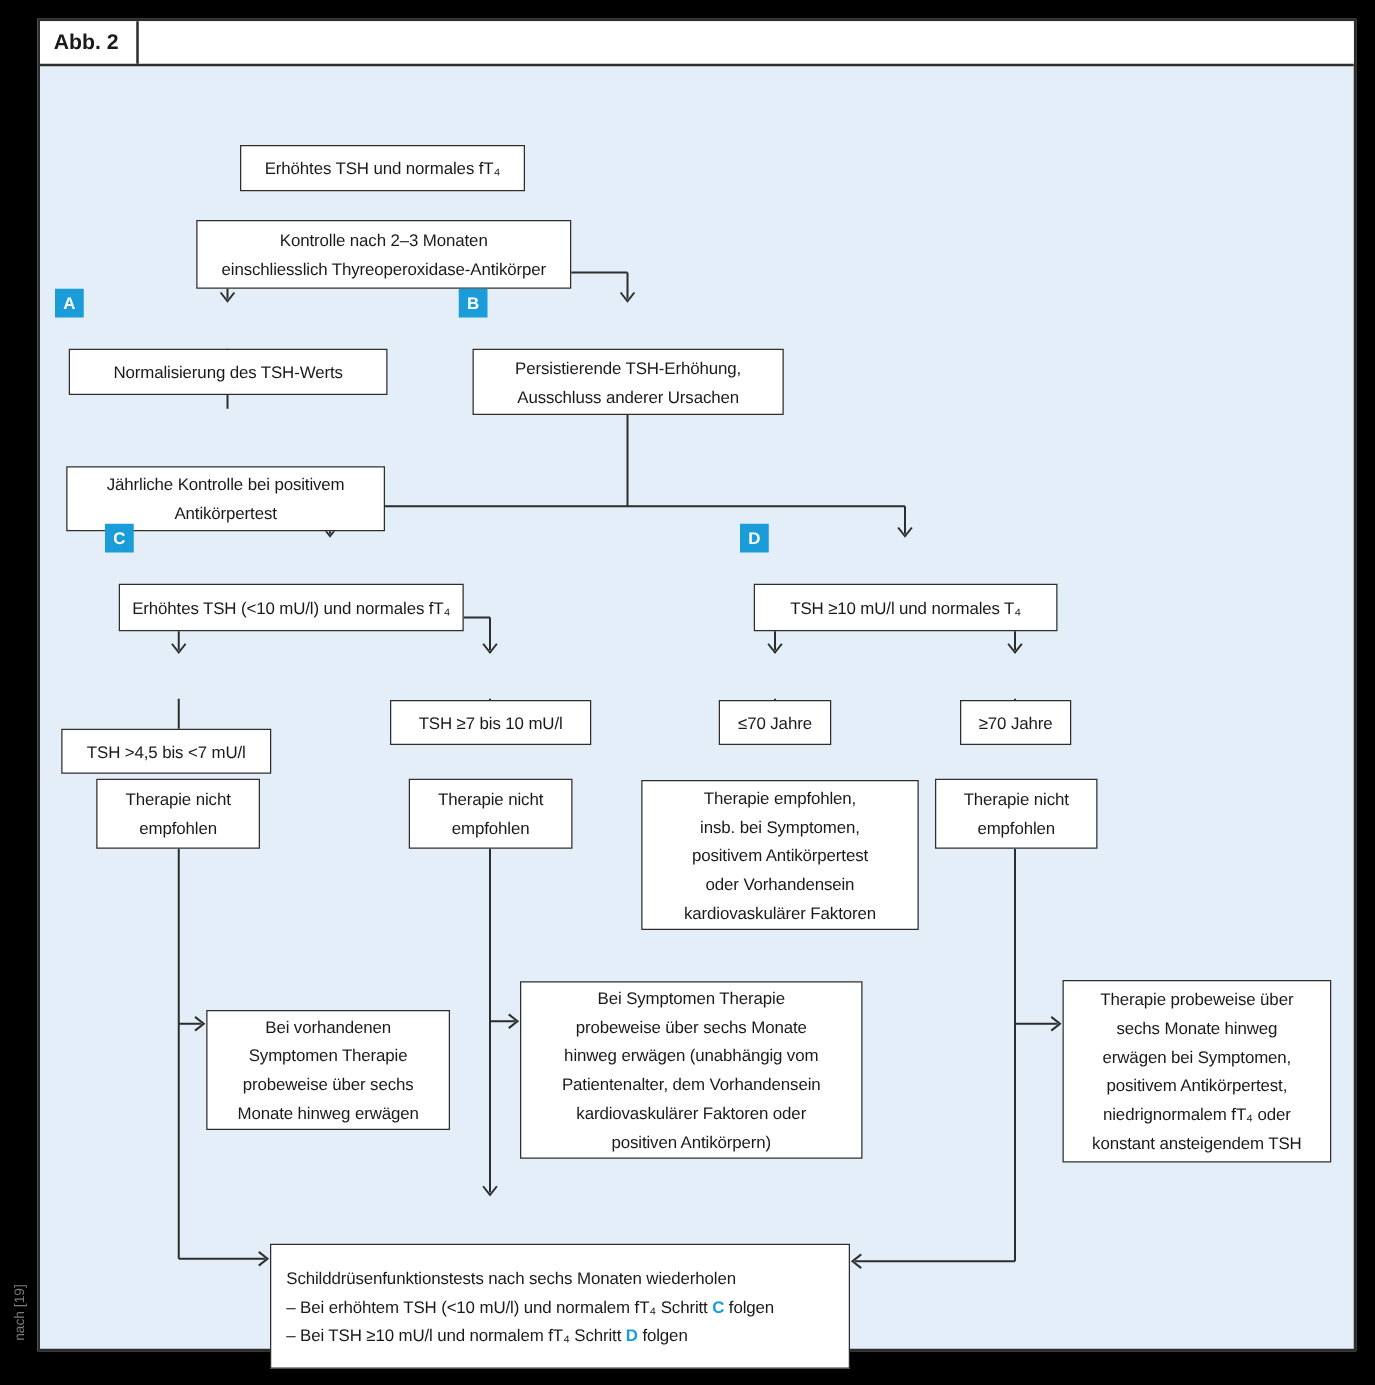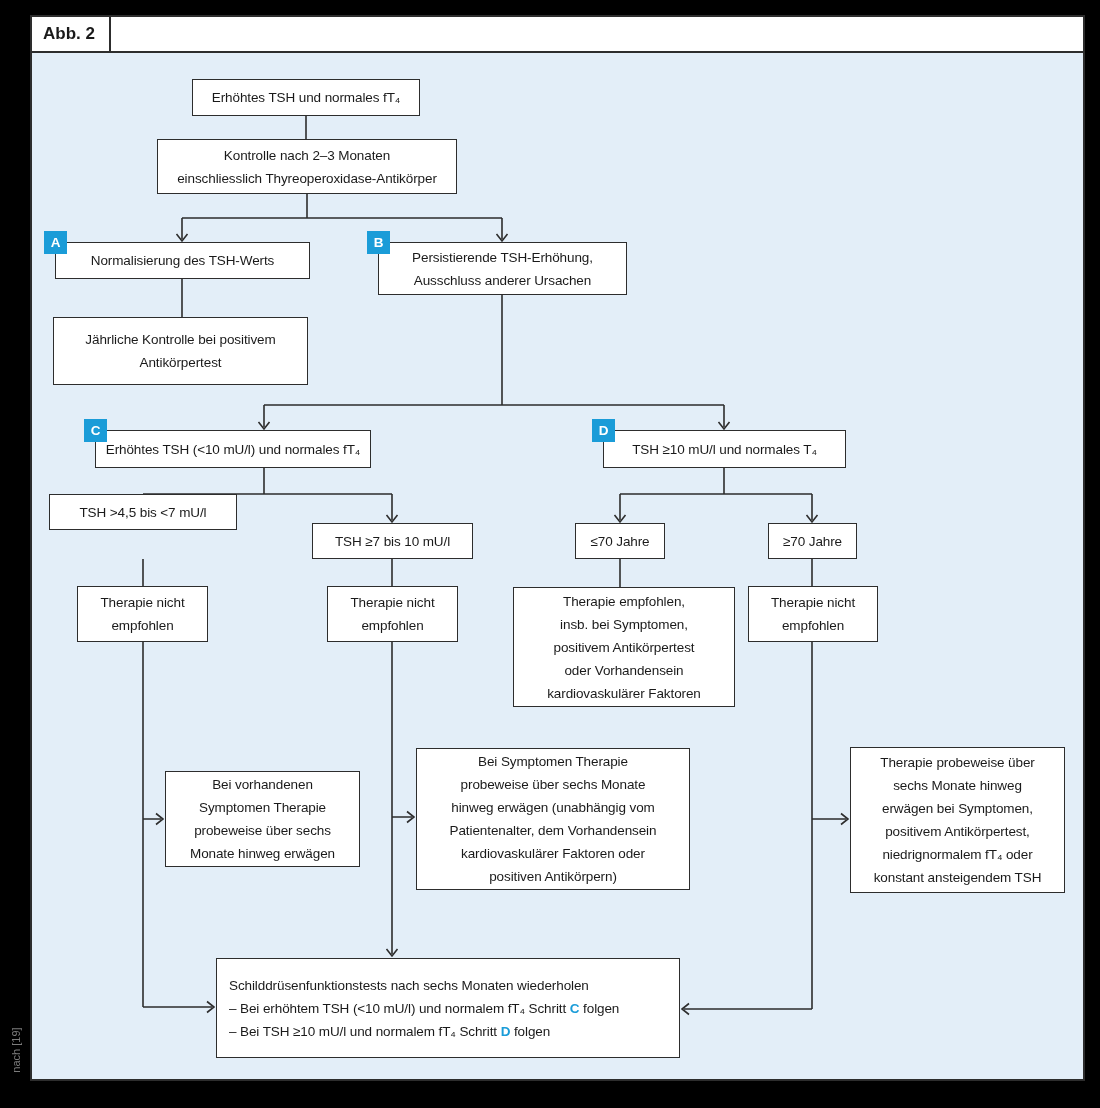--- a/index.html
+++ b/index.html
@@ -17,21 +17,21 @@
     display:flex;align-items:stretch;font-size:17px;
   }
   #fig-label{display:flex;align-items:center;padding:0 14px 0 11px;font-weight:bold;}
   #header-divider{width:2px;background:var(--c-line,#2d2d2d);}
   #fig-title{display:flex;align-items:center;padding-left:12px;}
   svg.connectors{position:absolute;left:0;top:0;pointer-events:none;}
   .box{
     position:absolute;box-sizing:border-box;background:var(--c-boxbg,#fff);
     border:1.5px solid var(--c-line,#2d2d2d);
     display:flex;align-items:center;justify-content:center;text-align:center;
-    font-size:13.5px;line-height:23px;letter-spacing:-0.1px;white-space:pre;
+    font-size:13.5px;line-height:23px;letter-spacing:-0.1px;white-space:pre;margin-top:37px;
   }
   .badge{
     position:absolute;width:23px;height:23px;background:var(--c-accent,#1a9cd8);
     color:#fff;font-weight:bold;font-size:13.5px;
     display:flex;align-items:center;justify-content:center;z-index:3;
   }
   .box.final{
     flex-direction:column;align-items:flex-start;justify-content:center;
     text-align:left;padding:4px 6px 4px 12px;
   }
@@ -83,34 +83,34 @@
 </svg>
 
 <div class="box" style="left:192px;top:79px;width:228px;height:37px">Erhöhtes TSH und normales fT₄</div>
 
 <div class="box" style="left:157px;top:139px;width:300px;height:55px">Kontrolle nach 2–3 Monaten
 einschliesslich Thyreoperoxidase-Antikörper</div>
 
 <div class="badge" style="left:44px;top:231px">A</div>
 <div class="box" style="left:55px;top:242px;width:255px;height:37px">Normalisierung des TSH-Werts</div>
 
-<div class="box" style="left:53px;top:317px;width:255px;height:68px">Jährliche Kontrolle bei positivem
+<div class="box" style="left:53px;top:336px;width:255px;height:52px">Jährliche Kontrolle bei positivem
 Antikörpertest</div>
 
 <div class="badge" style="left:367px;top:231px">B</div>
 <div class="box" style="left:378px;top:242px;width:249px;height:53px">Persistierende TSH-Erhöhung,
 Ausschluss anderer Ursachen</div>
 
 <div class="badge" style="left:84px;top:419px">C</div>
 <div class="box" style="left:95px;top:430px;width:276px;height:38px">Erhöhtes TSH (&lt;10 mU/l) und normales fT₄</div>
 
 <div class="badge" style="left:592px;top:419px">D</div>
 <div class="box" style="left:603px;top:430px;width:243px;height:38px">TSH ≥10 mU/l und normales T₄</div>
 
-<div class="box" style="left:49px;top:494px;width:188px;height:36px">TSH &gt;4,5 bis &lt;7 mU/l</div>
+<div class="box" style="left:49px;top:546px;width:168px;height:36px">TSH &gt;4,5 bis &lt;7 mU/l</div>
 <div class="box" style="left:312px;top:523px;width:161px;height:36px">TSH ≥7 bis 10 mU/l</div>
 <div class="box" style="left:575px;top:523px;width:90px;height:36px">≤70 Jahre</div>
 <div class="box" style="left:768px;top:523px;width:89px;height:36px">≥70 Jahre</div>
 
 <div class="box" style="left:77px;top:586px;width:131px;height:56px">Therapie nicht
 empfohlen</div>
 <div class="box" style="left:327px;top:586px;width:131px;height:56px">Therapie nicht
 empfohlen</div>
 <div class="box" style="left:513px;top:587px;width:222px;height:120px">Therapie empfohlen,
 insb. bei Symptomen,

